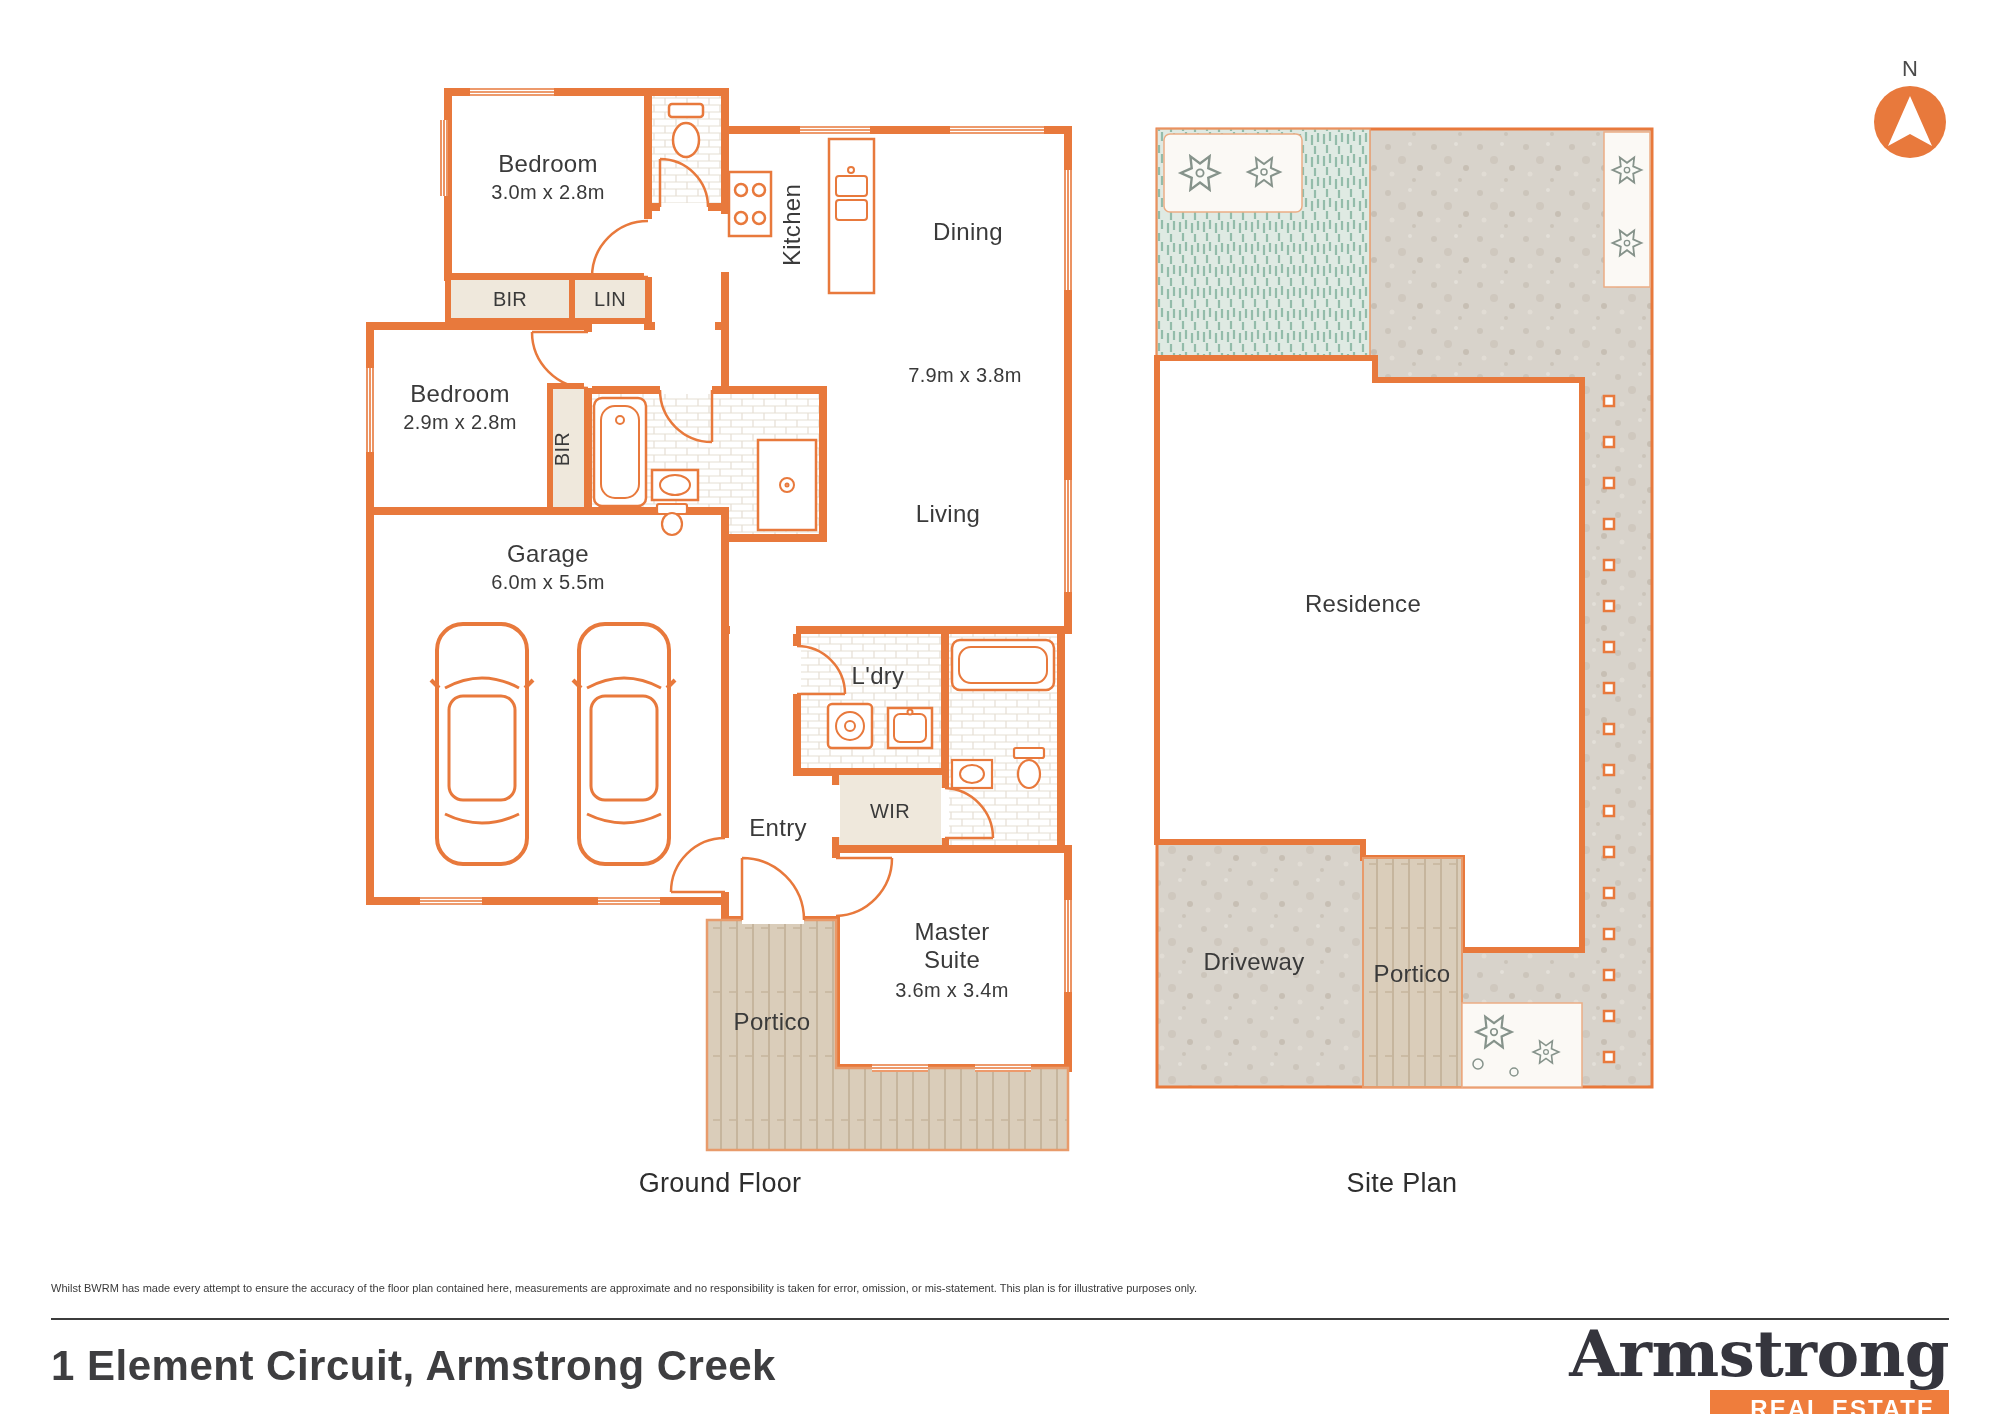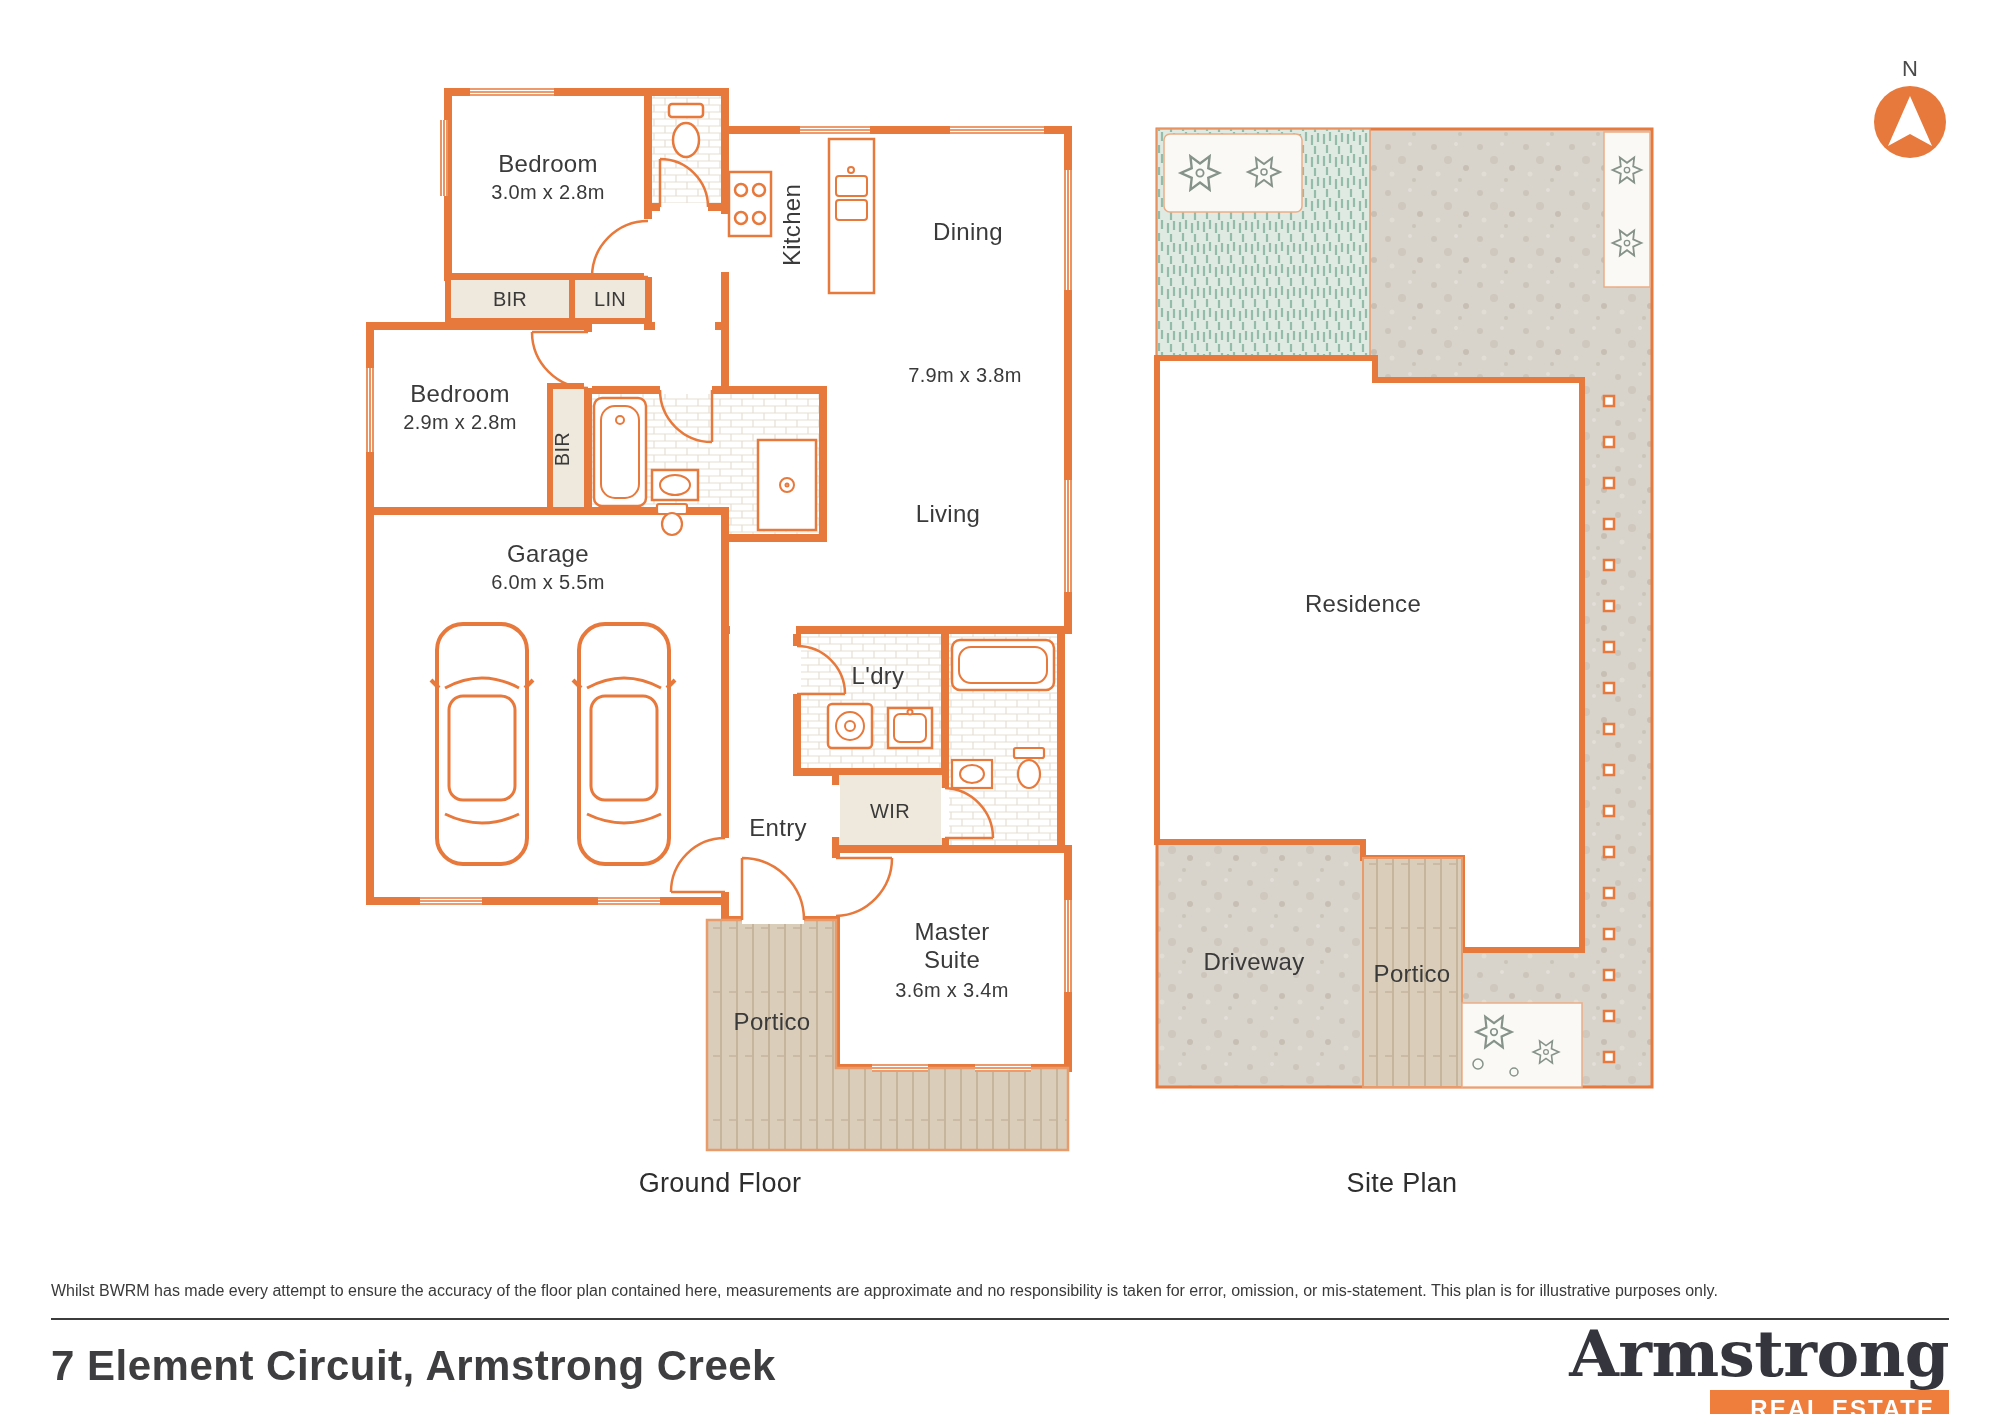--- a/index.html
+++ b/index.html
@@ -6,21 +6,21 @@
   .canvas{position:relative;width:2000px;height:1414px;background:#ffffff;
           font-family:"Liberation Sans",sans-serif;overflow:hidden;}
   .plan-svg{position:absolute;left:0;top:0;}
   svg text{font-family:"Liberation Sans",sans-serif;fill:#3A3A3A;letter-spacing:0.3px;}
   svg text.room{font-size:24px;}
   svg text.dims{font-size:20px;}
   svg text.closet{font-size:20px;}
   svg text.plan-title{font-size:27px;fill:#2E2E2E;}
   svg text.north-n{font-size:22px;fill:#4A4A4A;}
   .disclaimer{position:absolute;left:51px;top:1282px;width:1900px;
-              font-size:16px;color:#3A3A3A;}
+              font-size:11px;color:#3A3A3A;}
   .divider{position:absolute;left:51px;top:1318px;width:1898px;height:0;
            border-top:2px solid #3C3C3C;}
   .address{position:absolute;left:51px;top:1342px;font-size:42px;font-weight:bold;
            color:#3E3E40;letter-spacing:0.5px;}
   .brand{position:absolute;right:51px;top:1322px;text-align:right;}
   .brand-name{font-size:64px;font-weight:bold;color:#35353D;line-height:1;
               letter-spacing:-0.5px;font-family:"DejaVu Serif","Liberation Serif",serif;}
   .brand-badge{display:inline-block;margin-top:4px;background:#EF7D3C;color:#ffffff;
                font-size:24px;font-weight:bold;letter-spacing:2px;
                padding:5px 14px 5px 40px;}
@@ -279,19 +279,19 @@
 
   <g>
     <text class="north-n" x="1910" y="76" text-anchor="middle">N</text>
     <circle cx="1910" cy="122" r="36" fill="#E8793C"></circle>
     <polygon points="1910,96 1932,146 1910,134 1888,146" fill="#FFFFFF"></polygon>
   </g>
 </svg>
 
 <div class="disclaimer">Whilst BWRM  has made every attempt to ensure the accuracy of the floor plan contained here, measurements are approximate and no responsibility is taken for error, omission, or mis-statement. This plan is for illustrative purposes only.</div>
 <div class="divider"></div>
-<div class="address">7 Element Circuit, Armstrong Creek</div>
+<div class="address">1 Element Circuit, Armstrong Creek</div>
 <div class="brand">
   <div class="brand-name">Armstrong</div>
   <div class="brand-badge">REAL ESTATE</div>
 </div>
 
 </div>
 
 </body></html>

